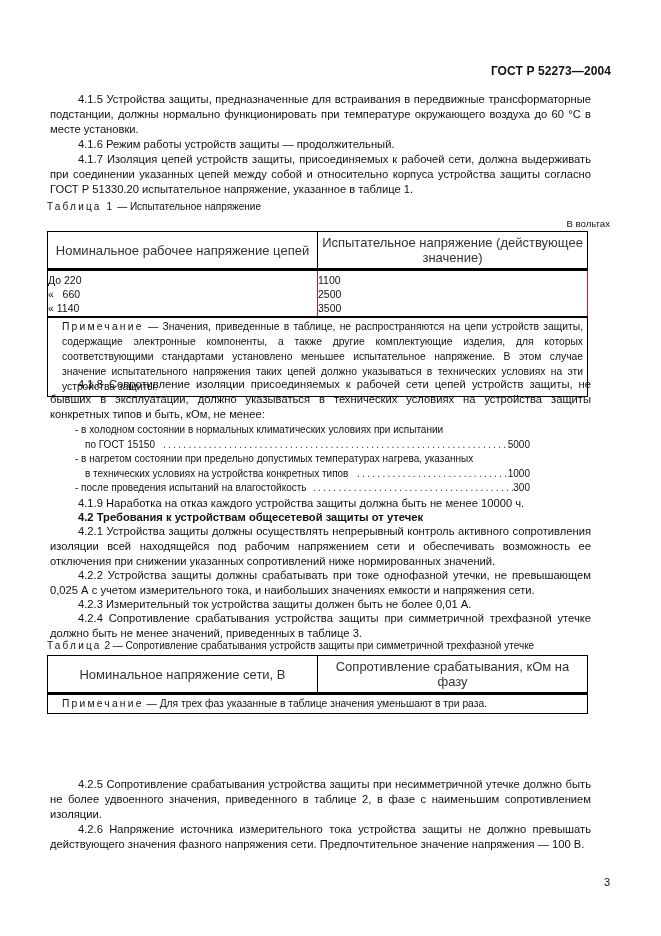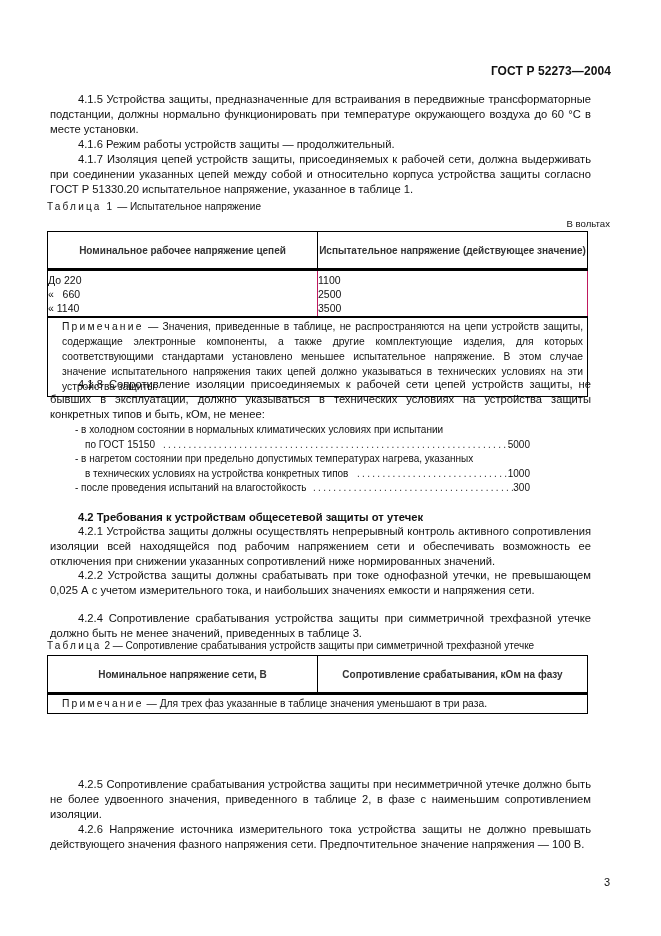--- a/index.html
+++ b/index.html
@@ -19,21 +19,21 @@
   .para .ind { display: inline-block; width: 28px; }
   .bold { font-weight: bold; }
   .caption { position: absolute; left: 47px; font-size: 10px; }
   .sp { letter-spacing: 2.2px; }
   .unit { position: absolute; right: 77px; font-size: 9.6px; margin-left: 48px; }
   table.t {
     position: absolute; left: 47px; width: 541px; border-collapse: collapse;
     font-size: 10.5px;
   }
   table.t th {
-    font-weight: bold; font-size: 10px; height: 34px; color: #333;
+    font-weight: normal; font-size: 13px; height: 34px; color: #333;
     border: 1px solid #000; border-bottom: 3px solid #000;
   }
   table.t td { border-left: 1px solid #000; border-right: 1px solid #be185d; text-align: left; }
   table.t td.v { line-height: 14px; padding: 2px 0 1px 0; vertical-align: top; }
   table.t td.note {
     border: 1px solid #000; border-top: 2px solid #000; text-align: justify;
     font-size: 10.3px; line-height: 15px; padding: 1px 4px 2px 14px;
   }
   .list {
     position: absolute; left: 75px; width: 470px; font-size: 10px; line-height: 14.5px;
@@ -92,23 +92,25 @@
       <span class="dots" style="left:282px; right:32px">..............................................................................................................</span>
       <span class="val">1000</span>
     </div>
     <div class="li" style="height:14.5px">
       <span>- после проведения испытаний на влагостойкость</span>
       <span class="dots" style="left:238px; right:32px">..............................................................................................................</span>
       <span class="val">300</span>
     </div>
   </div>
 
+  <div class="para" style="top:496px"><span class="ind"></span><span>4.1.9 Наработка на отказ каждого устройства защиты должна быть не менее 10000 ч.</span></div>
   <div class="para bold" style="top:510px"><span class="ind"></span><span>4.2 Требования к устройствам общесетевой защиты от утечек</span></div>
   <div class="para" style="top:524px"><span class="ind"></span><span>4.2.1 Устройства защиты должны осуществлять непрерывный контроль активного сопротивления изоляции всей находящейся под рабочим напряжением сети и обеспечивать возможность ее отключения при снижении указанных сопротивлений ниже нормированных значений.</span></div>
   <div class="para" style="top:568px"><span class="ind"></span><span>4.2.2 Устройства защиты должны срабатывать при токе однофазной утечки, не превышающем 0,025 А с учетом измерительного тока, и наибольших значениях емкости и напряжения сети.</span></div>
+  <div class="para" style="top:597px"><span class="ind"></span><span>4.2.3 Измерительный ток устройства защиты должен быть не более 0,01 А.</span></div>
   <div class="para" style="top:611px"><span class="ind"></span><span>4.2.4 Сопротивление срабатывания устройства защиты при симметричной трехфазной утечке должно быть не менее значений, приведенных в таблице 3.</span></div>
 
   <div class="caption" style="top:640px"><span class="sp">Таблица</span><span> 2 — Сопротивление срабатывания устройств защиты при симметричной трехфазной утечке</span></div>
 
   <table class="t" style="top:655px">
     <tbody>
         <tr>
       <th style="width:50%">Номинальное напряжение сети, В</th>
       <th>Сопротивление срабатывания, кОм на фазу</th>
     </tr>

